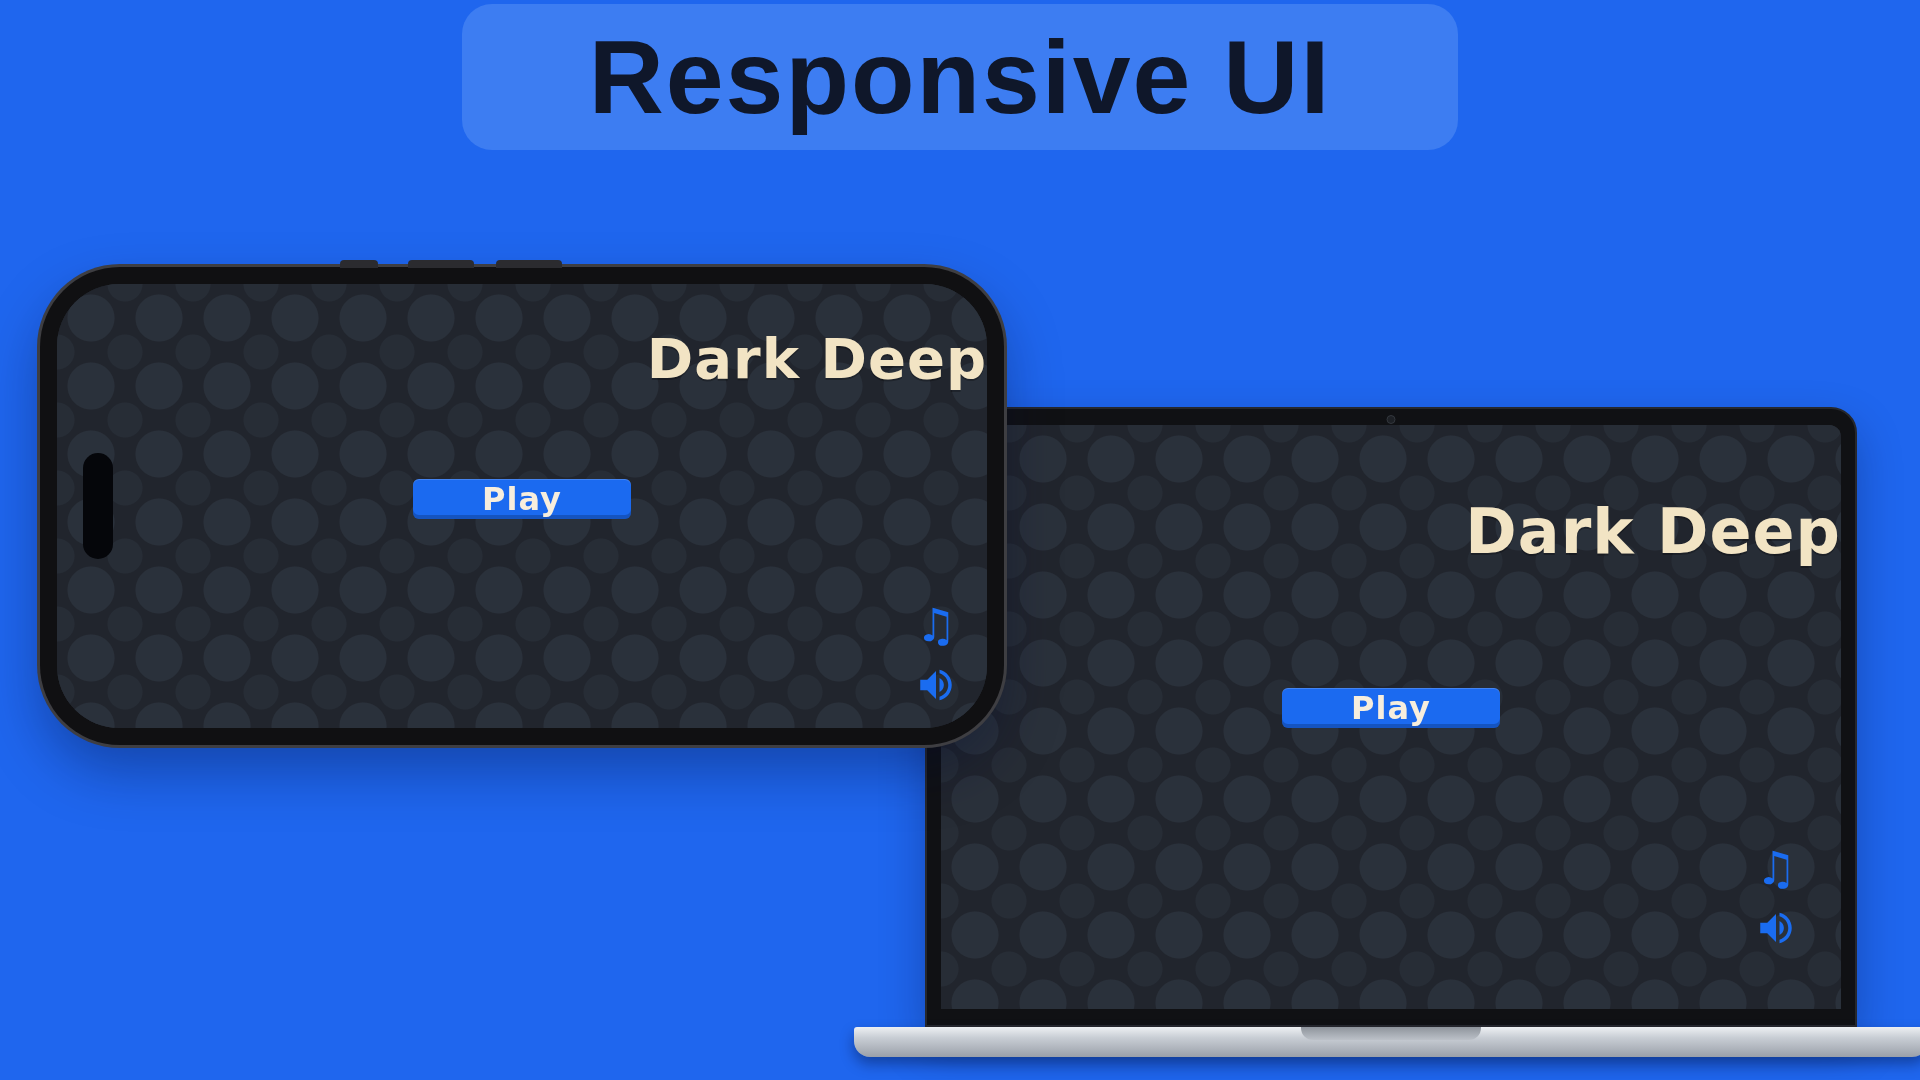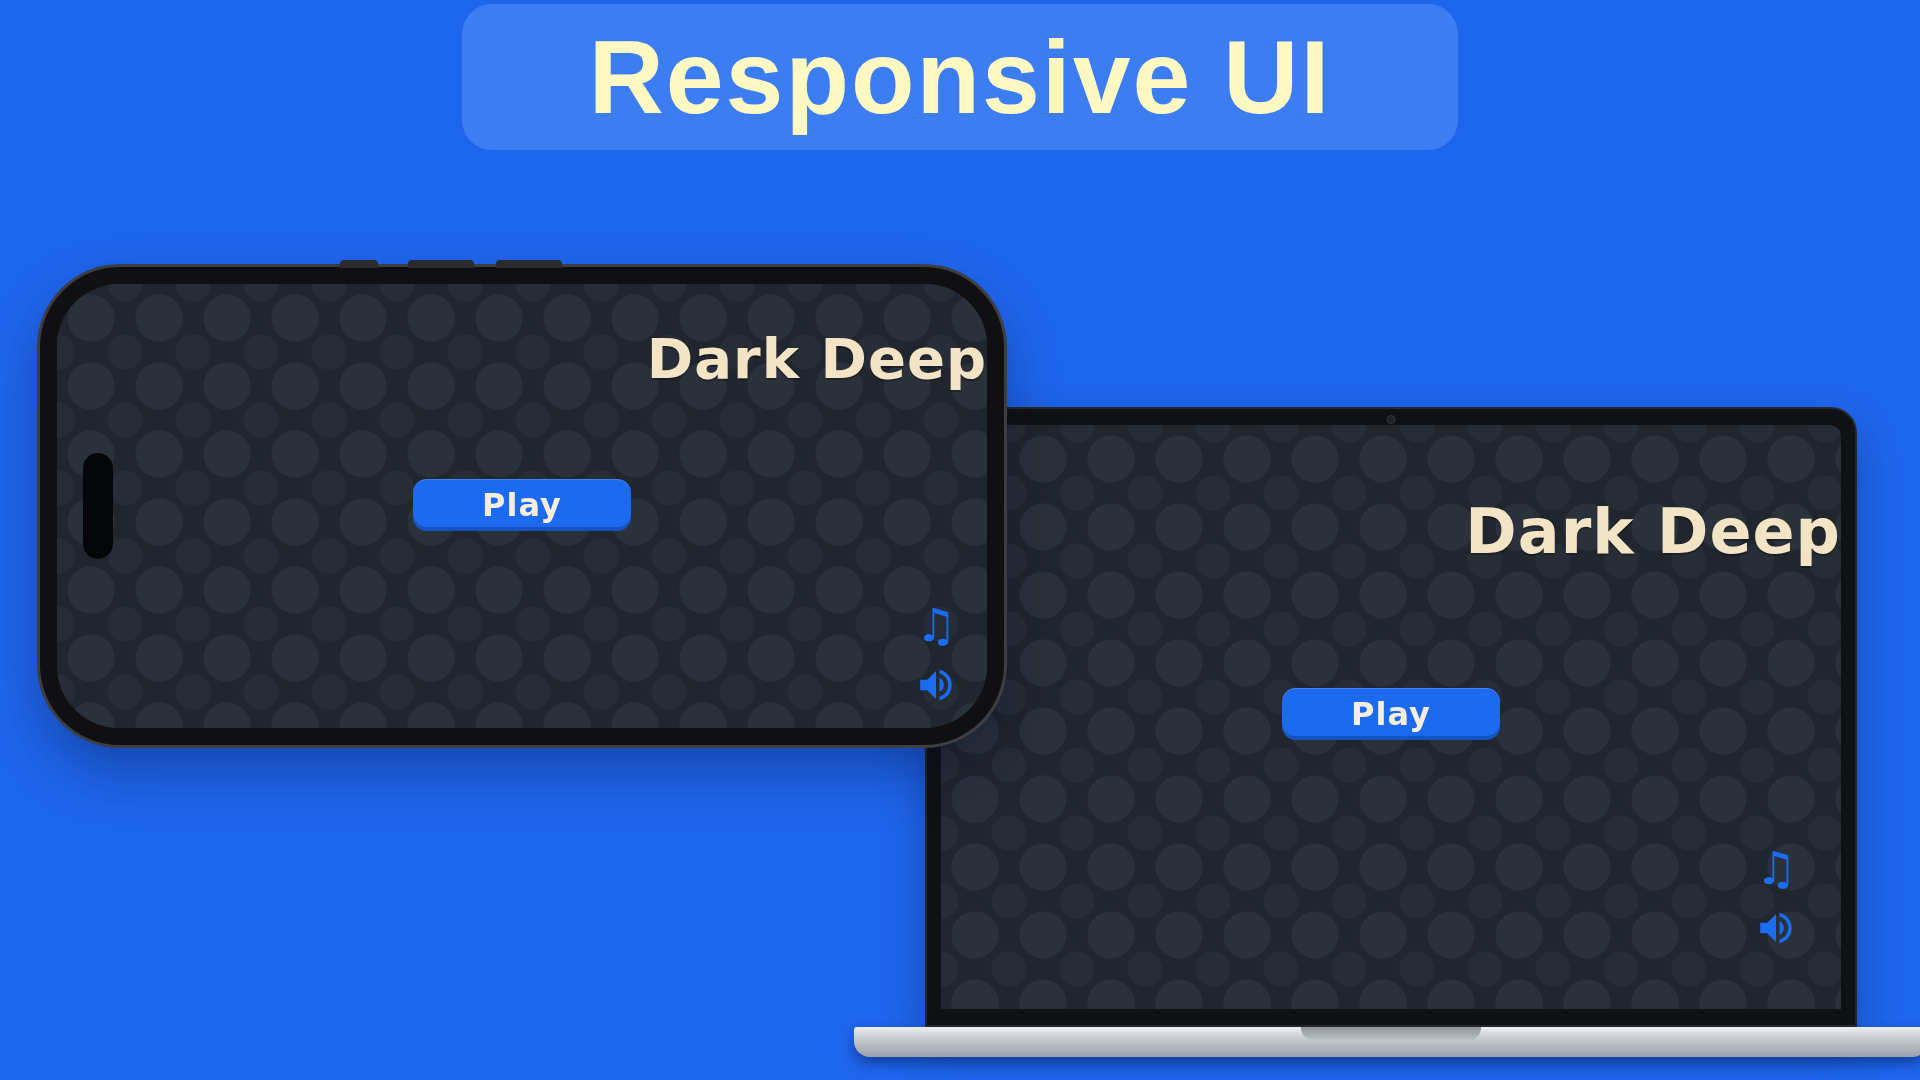--- a/index.html
+++ b/index.html
@@ -24,21 +24,21 @@
     display: flex;
     align-items: center;
     justify-content: center;
     z-index: 40;
   }
   .banner h1 {
     font-family: "Liberation Sans", sans-serif;
     font-weight: 900;
     font-size: 104px;
     letter-spacing: 2px;
-    color: #fef9c3;
+    color: #0f172a;
   }
 
   
   .game-screen {
     position: absolute;
     inset: 0;
     background-color: #21252d;
     background-image:
       radial-gradient(circle, #2a313b 23px, transparent 24px),
       radial-gradient(circle, #272d36 17px, transparent 18px);
@@ -55,24 +55,24 @@
     letter-spacing: 1px;
     font-size: 56px;
     text-shadow: 0 2px 0 rgba(0,0,0,0.25);
   }
   .play-button {
     position: absolute;
     top: 44%;
     left: 50%;
     transform: translateX(-50%);
     width: 218px;
-    height: 52px;
+    height: 40px;
     background: #1b6af0;
     border: none;
-    border-radius: 14px;
+    border-radius: 6px;
     color: #f7eedd;
     font-family: "DejaVu Sans", sans-serif;
     font-weight: 800;
     font-size: 32px;
     letter-spacing: 1px;
     cursor: pointer;
     box-shadow: inset 0 -4px 0 rgba(0,0,0,0.20), inset 0 1px 0 rgba(255,255,255,0.18);
   }
   .sound-controls {
     position: absolute;

